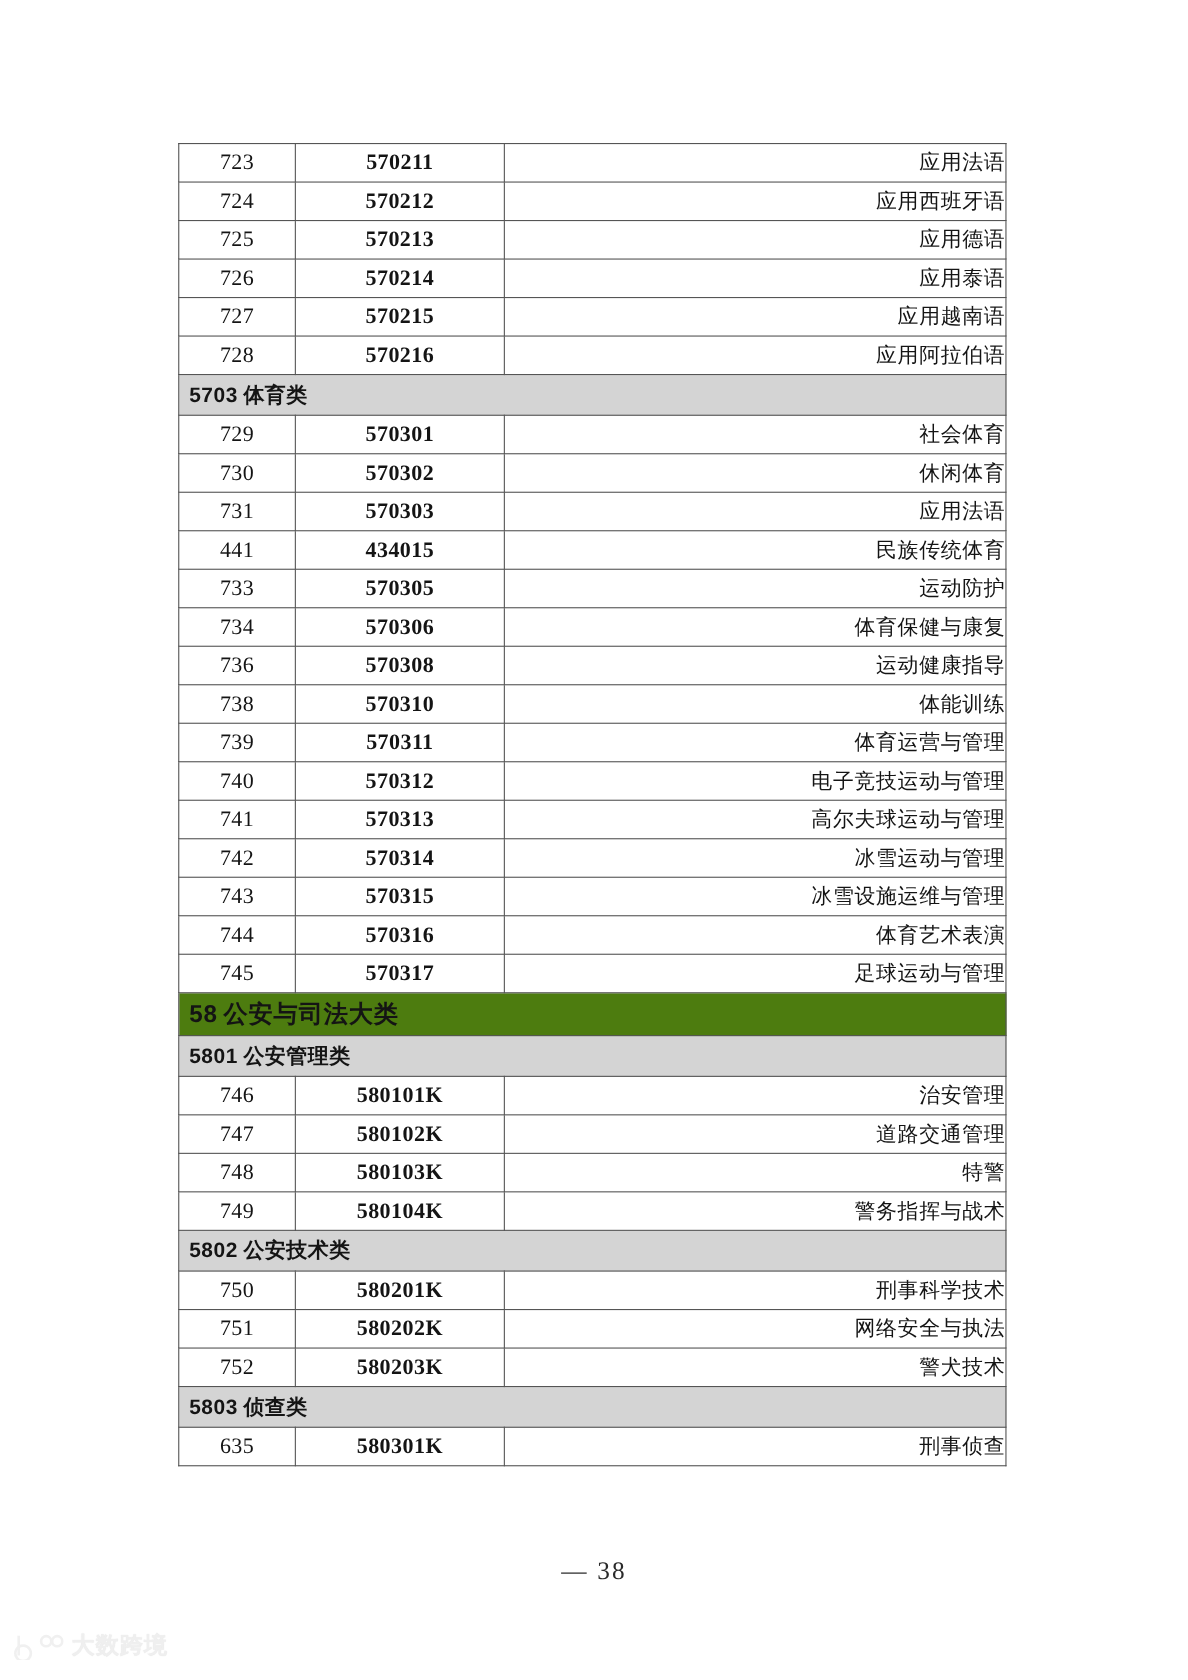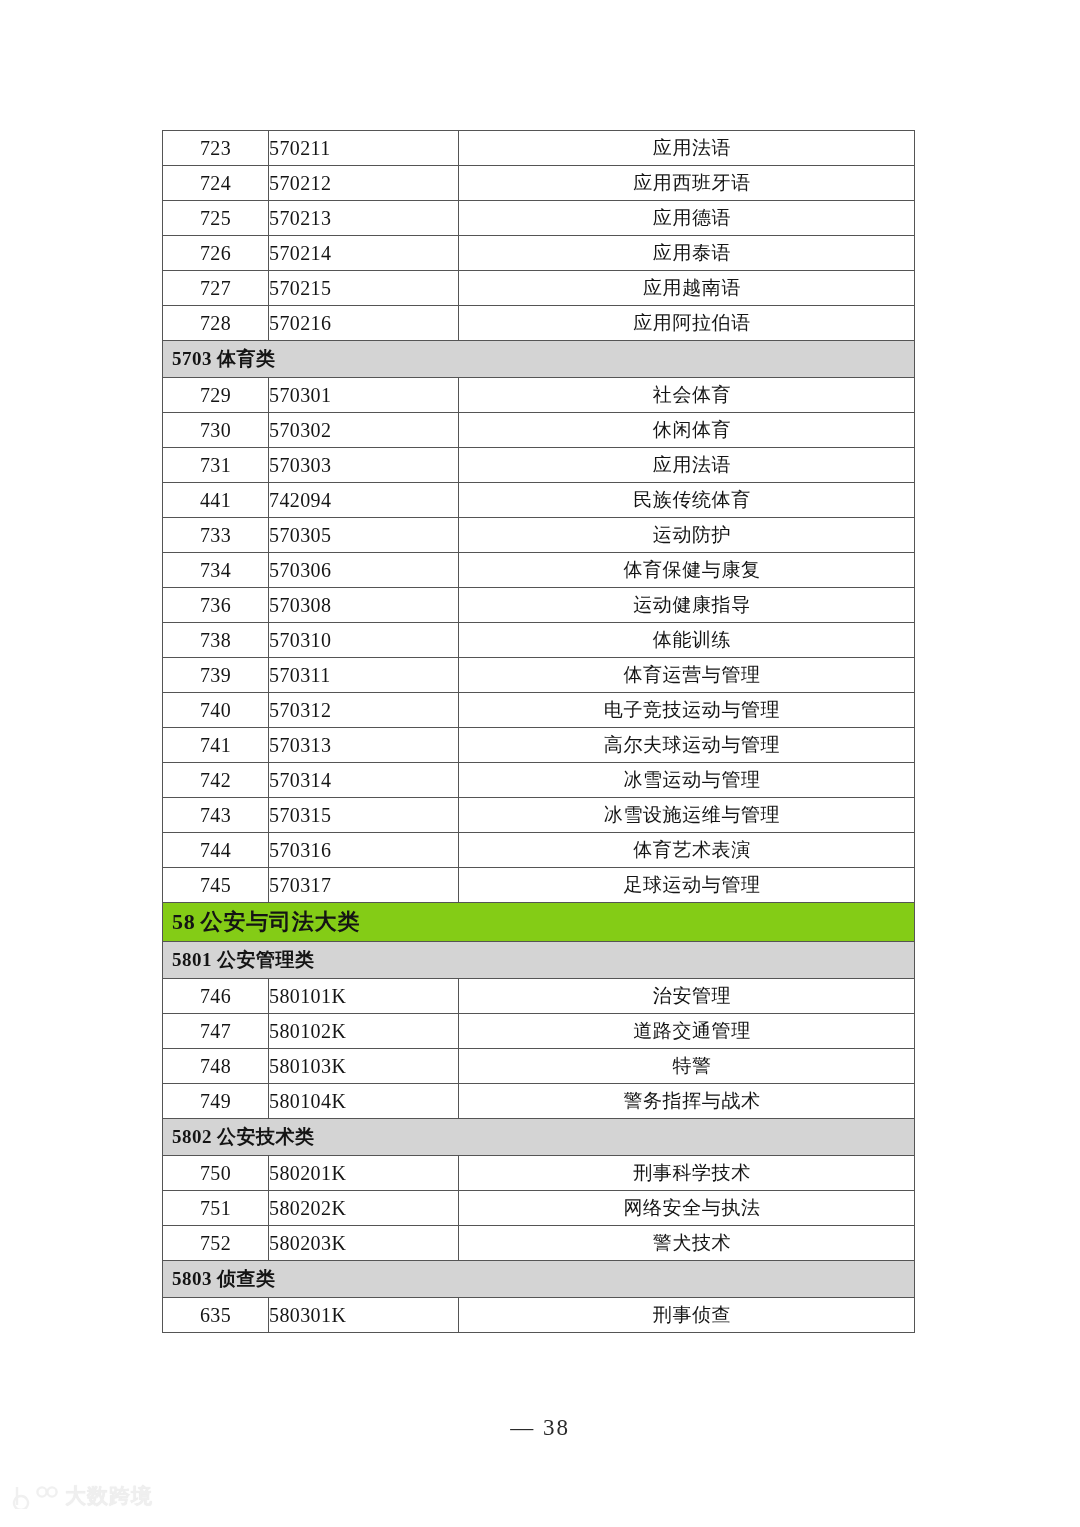--- a/index.html
+++ b/index.html
@@ -45,55 +45,57 @@
     background: #ffffff;
   }
 
   td.seq-cell {
     text-align: center;
     font-family: "Liberation Serif", "DejaVu Serif", serif;
     font-size: 20px;
     letter-spacing: 0.4px;
   }
   td.code-cell {
+    text-align: center;
     font-family: "Liberation Serif", "DejaVu Serif", serif;
     font-size: 20px;
     letter-spacing: 0.4px;
+    font-weight: bold;
   }
   td.name-cell {
-    text-align: center;
+    text-align: right;
     padding-left: 11px;
     font-family: "DejaVu Sans", "Liberation Sans", sans-serif;
     font-size: 19px;
     letter-spacing: 0.6px;
   }
 
   
   tr.group-row td {
     background: #d4d4d4;
     text-align: left;
     padding-left: 9px;
     font-family: "DejaVu Sans", "Liberation Sans", sans-serif;
     font-weight: bold;
     font-size: 19px;
     letter-spacing: 0.5px;
     height: 36px;
   }
   tr.major-row td {
-    background: #84cc16;
+    background: #4d7c0f;
     text-align: left;
     padding-left: 9px;
     font-family: "DejaVu Sans", "Liberation Sans", sans-serif;
     font-weight: bold;
     font-size: 22px;
     letter-spacing: 0.8px;
     height: 38px;
   }
   .grp-code {
-    font-family: Liberation Serif, serif;
+    font-family: Liberation Sans, sans-serif;
     font-weight: bold;
     margin-top: 36px;
   }
   .grp-label { margin-left: 5px; }
 
   
   .page-footer {
     position: absolute;
     left: 0;
     top: 1415px;
@@ -181,21 +183,21 @@
           <td class="code-cell">570302</td>
           <td class="name-cell">休闲体育</td>
         </tr>
         <tr class="item-row">
           <td class="seq-cell">731</td>
           <td class="code-cell">570303</td>
           <td class="name-cell">应用法语</td>
         </tr>
         <tr class="item-row">
           <td class="seq-cell">441</td>
-          <td class="code-cell">742094</td>
+          <td class="code-cell">434015</td>
           <td class="name-cell">民族传统体育</td>
         </tr>
         <tr class="item-row">
           <td class="seq-cell">733</td>
           <td class="code-cell">570305</td>
           <td class="name-cell">运动防护</td>
         </tr>
         <tr class="item-row">
           <td class="seq-cell">734</td>
           <td class="code-cell">570306</td>

